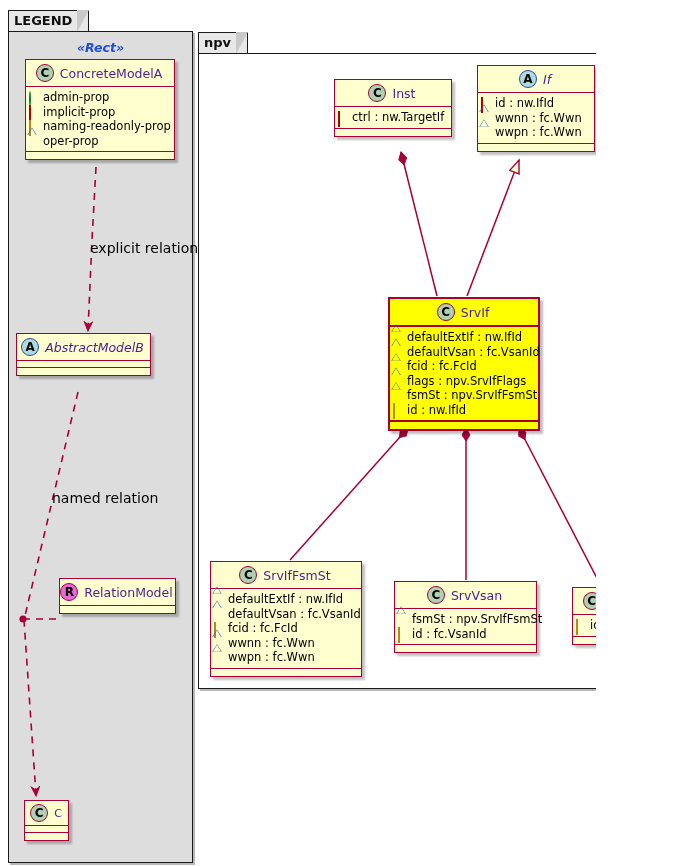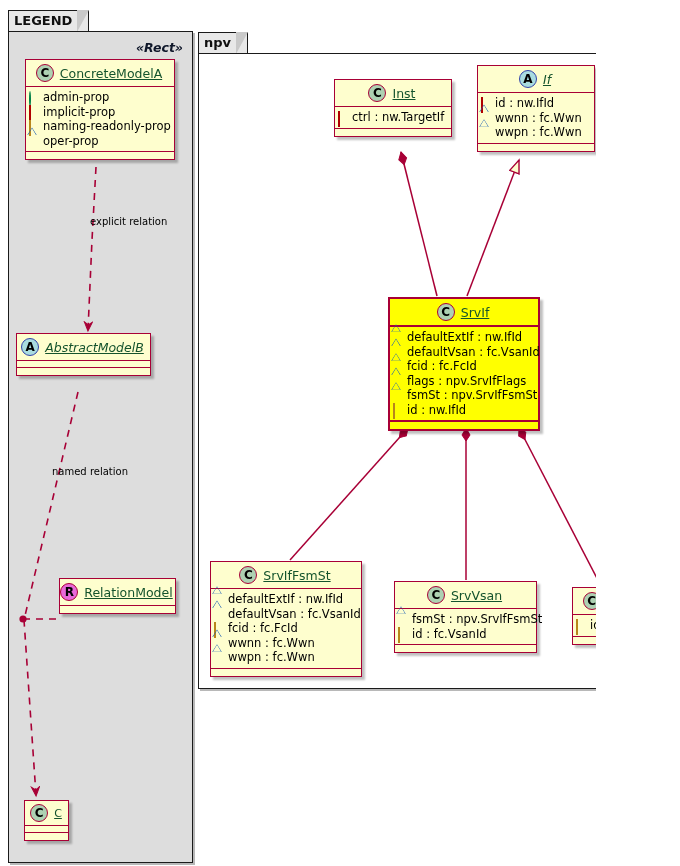--- a/index.html
+++ b/index.html
@@ -56,22 +56,22 @@
     box-shadow: 2px 2px 0 rgba(0,0,0,0.28);
   }
   .legend-body { background: #dddddd; }
   .npv-body { background: #ffffff; }
 
   .rect-stereo {
     position: absolute;
     font-size: 12.5px;
     font-style: italic;
     font-weight: bold;
-    color: #0f172a;
-    text-align: right;
+    color: #1d4ed8;
+    text-align: center;
     z-index: 2;
   }
 
   
   .cls {
     position: absolute;
     background: #FEFECE;
     border: 1.5px solid #A80036;
     box-shadow: 3px 3px 2px rgba(0,0,0,0.25);
     z-index: 10;
@@ -81,22 +81,21 @@
     display: flex;
     align-items: center;
     justify-content: center;
     gap: 6px;
     padding: 4px 8px 4px 6px;
     border-bottom: 1.5px solid #A80036;
     white-space: nowrap;
   }
   .cls-name {
     font-size: 12.5px;
-    color: #14532d;
-    text-decoration: underline;
+    color: #4c1d95;
   }
   .cls-name.abstract { font-style: italic; }
   .cls-body {
     padding: 3px 6px 3px 1px;
     border-bottom: 1.5px solid #A80036;
   }
   .cls-foot { height: 7px; }
   .attr {
     display: flex;
     align-items: center;
@@ -154,24 +153,25 @@
     border-left: 5px solid transparent;
     border-right: 5px solid transparent;
     border-bottom: 8.5px solid #1A5FB4;
     clip-path: polygon(50% 0%, 100% 100%, 0% 100%, 50% 0%,
                        50% 14%, 10% 96%, 90% 96%, 50% 14%);
   }
 
   
   .edge-label {
     position: absolute;
-    font-size: 10px;
+    font-size: 14px;
     color: #000000;
     white-space: nowrap;
     z-index: 8;
+    margin-top: 24px;
   }
 </style>
 </head>
 <body>
 
 <div id="canvas">
 
   <div class="pkg" style="left:8px; top:10px;">
     <div class="pkg-tab">
       <span>LEGEND</span>

